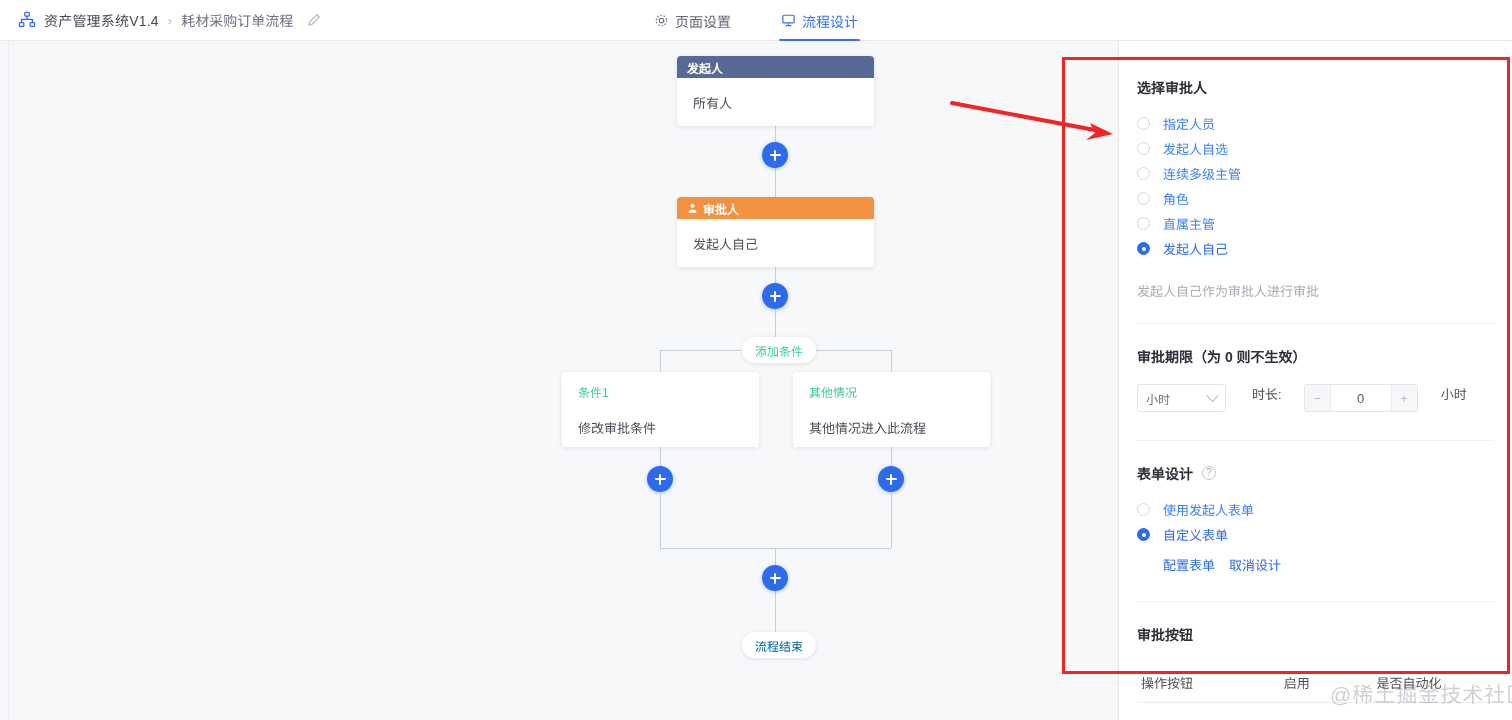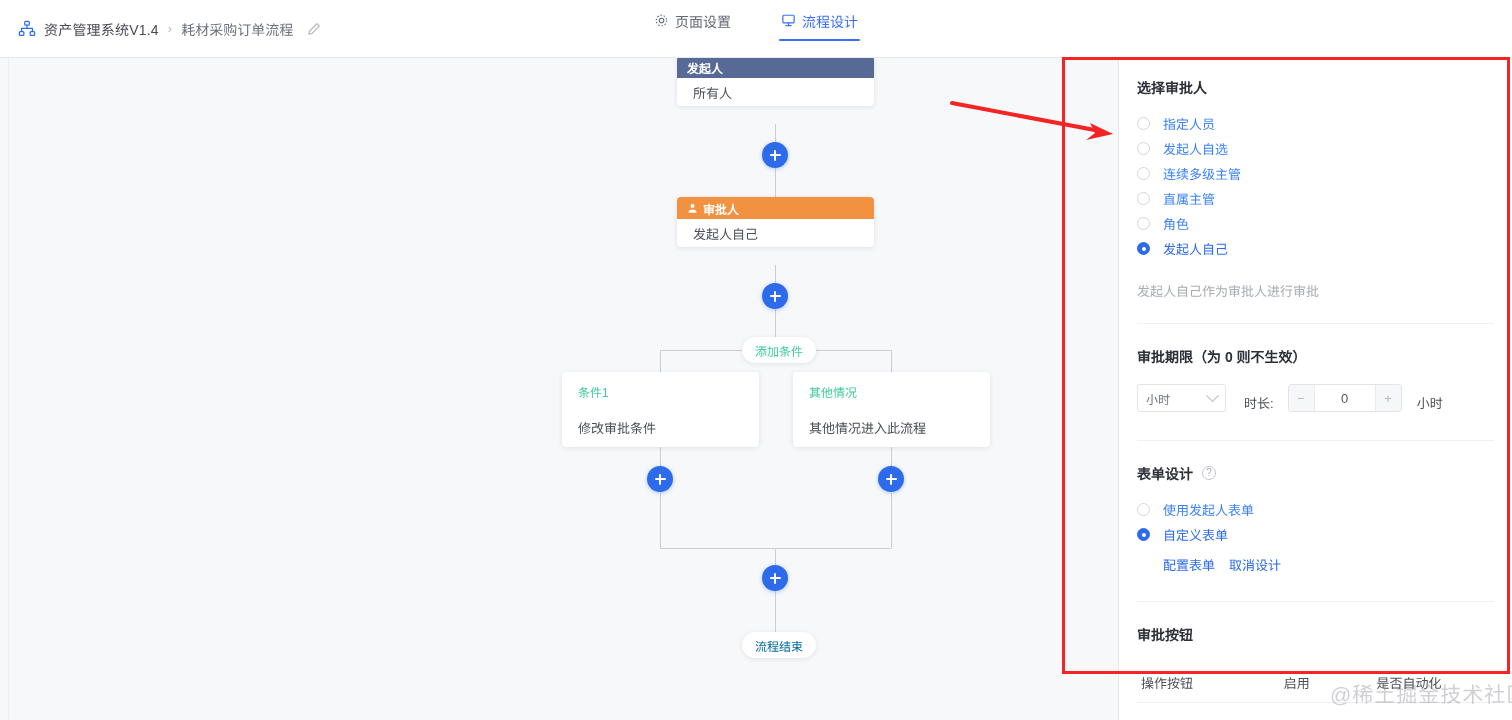--- a/index.html
+++ b/index.html
@@ -6,21 +6,21 @@
   html, body {
     width: 1512px; height: 720px;
     font-family: "Liberation Sans", "DejaVu Sans", sans-serif;
     background: #ffffff;
     overflow: hidden;
   }
   #app { position: relative; width: 1512px; height: 720px; }
 
   
   .topbar {
-    position: absolute; left: 0; top: 0; width: 1512px; height: 58px;
+    position: absolute; left: 0; top: 0; width: 1512px; height: 41px;
     background: #ffffff; border-bottom: 1px solid #e8e8ea;
     display: flex; align-items: center; z-index: 20;
   }
   .breadcrumb { display: flex; align-items: center; padding-left: 18px; gap: 8px; }
   .bc-icon { width: 18px; height: 18px; display: block; }
   .bc-app {
     font-size: 14px; color: #4a4a55; letter-spacing: .2px; white-space: nowrap;
   }
   .bc-sep { font-size: 13px; color: #b7b9c0; padding: 0 1px; }
   .bc-flow { font-size: 14px; color: #6d7080; white-space: nowrap; }
@@ -59,21 +59,21 @@
     overflow: hidden;
   }
   .node-hd {
     height: 22px; display: flex; align-items: center; gap: 5px;
     padding: 0 10px; font-size: 12px; color: #fff; font-weight: 700;
   }
   .node-hd.initiator { background: #576a95; }
   .node-hd.approver  { background: #f29140; }
   .hd-ico { width: 11px; height: 11px; display: block; }
   .node-bd {
-    height: 28px; display: flex; align-items: center; padding: 0 16px;
+    height: 48px; display: flex; align-items: center; padding: 0 16px;
     font-size: 13px; color: #4d4f58;
   }
 
   .cnode {
     position: absolute; width: 197px; height: 75px; background: #fff;
     border-radius: 4px; box-shadow: 0 1px 5px rgba(20,30,60,.10);
     padding: 11px 16px 0 16px;
   }
   .cnode-title { font-size: 12px; color: #3ecd9a; margin-bottom: 18px; }
   .cnode-desc  { font-size: 13px; color: #4d4f58; }
@@ -146,21 +146,21 @@
   .rd.on::after {
     content: ""; position: absolute; left: 3.5px; top: 3.5px;
     width: 4px; height: 4px; border-radius: 50%; background: #fff;
   }
   .rd-label { font-size: 13px; color: #3b82f6; }
   .rd-label.on { color: #2d6beb; }
   .hint { font-size: 13px; color: #a9acb4; }
 
   .divider { height: 1px; background: #eef0f3; }
 
-  .duration { display: flex; align-items: flex-end; gap: 4px; }
+  .duration { display: flex; align-items: flex-start; gap: 12px; }
   .select {
     width: 89px; height: 28px; border: 1px solid #e2e4e9; border-radius: 3px;
     display: flex; align-items: center; padding: 0 8px;
     font-size: 12px; color: #6f727c; background: #fff;
   }
   .select .cv {
     margin-left: auto; width: 9px; height: 9px; border-right: 1.3px solid #b9bcc4;
     border-bottom: 1.3px solid #b9bcc4; transform: rotate(45deg) translate(-2px,-2px);
   }
   .dur-label { font-size: 13px; color: #4d4f58; margin: 0 10px 0 14px; }
@@ -327,25 +327,25 @@
           <div class="radio-row">
             <span class="rd"></span>
             <span class="rd-label">发起人自选</span>
           </div>
           <div class="radio-row">
             <span class="rd"></span>
             <span class="rd-label">连续多级主管</span>
           </div>
           <div class="radio-row">
             <span class="rd"></span>
+            <span class="rd-label">角色</span>
+          </div>
+          <div class="radio-row">
+            <span class="rd"></span>
             <span class="rd-label">直属主管</span>
-          </div>
-          <div class="radio-row">
-            <span class="rd"></span>
-            <span class="rd-label">角色</span>
           </div>
           <div class="radio-row">
             <span class="rd on"></span>
             <span class="rd-label on">发起人自己</span>
           </div>
         </div>
 
         <div class="hint" style="margin-top:20px;">发起人自己作为审批人进行审批</div>
       </div>
 

